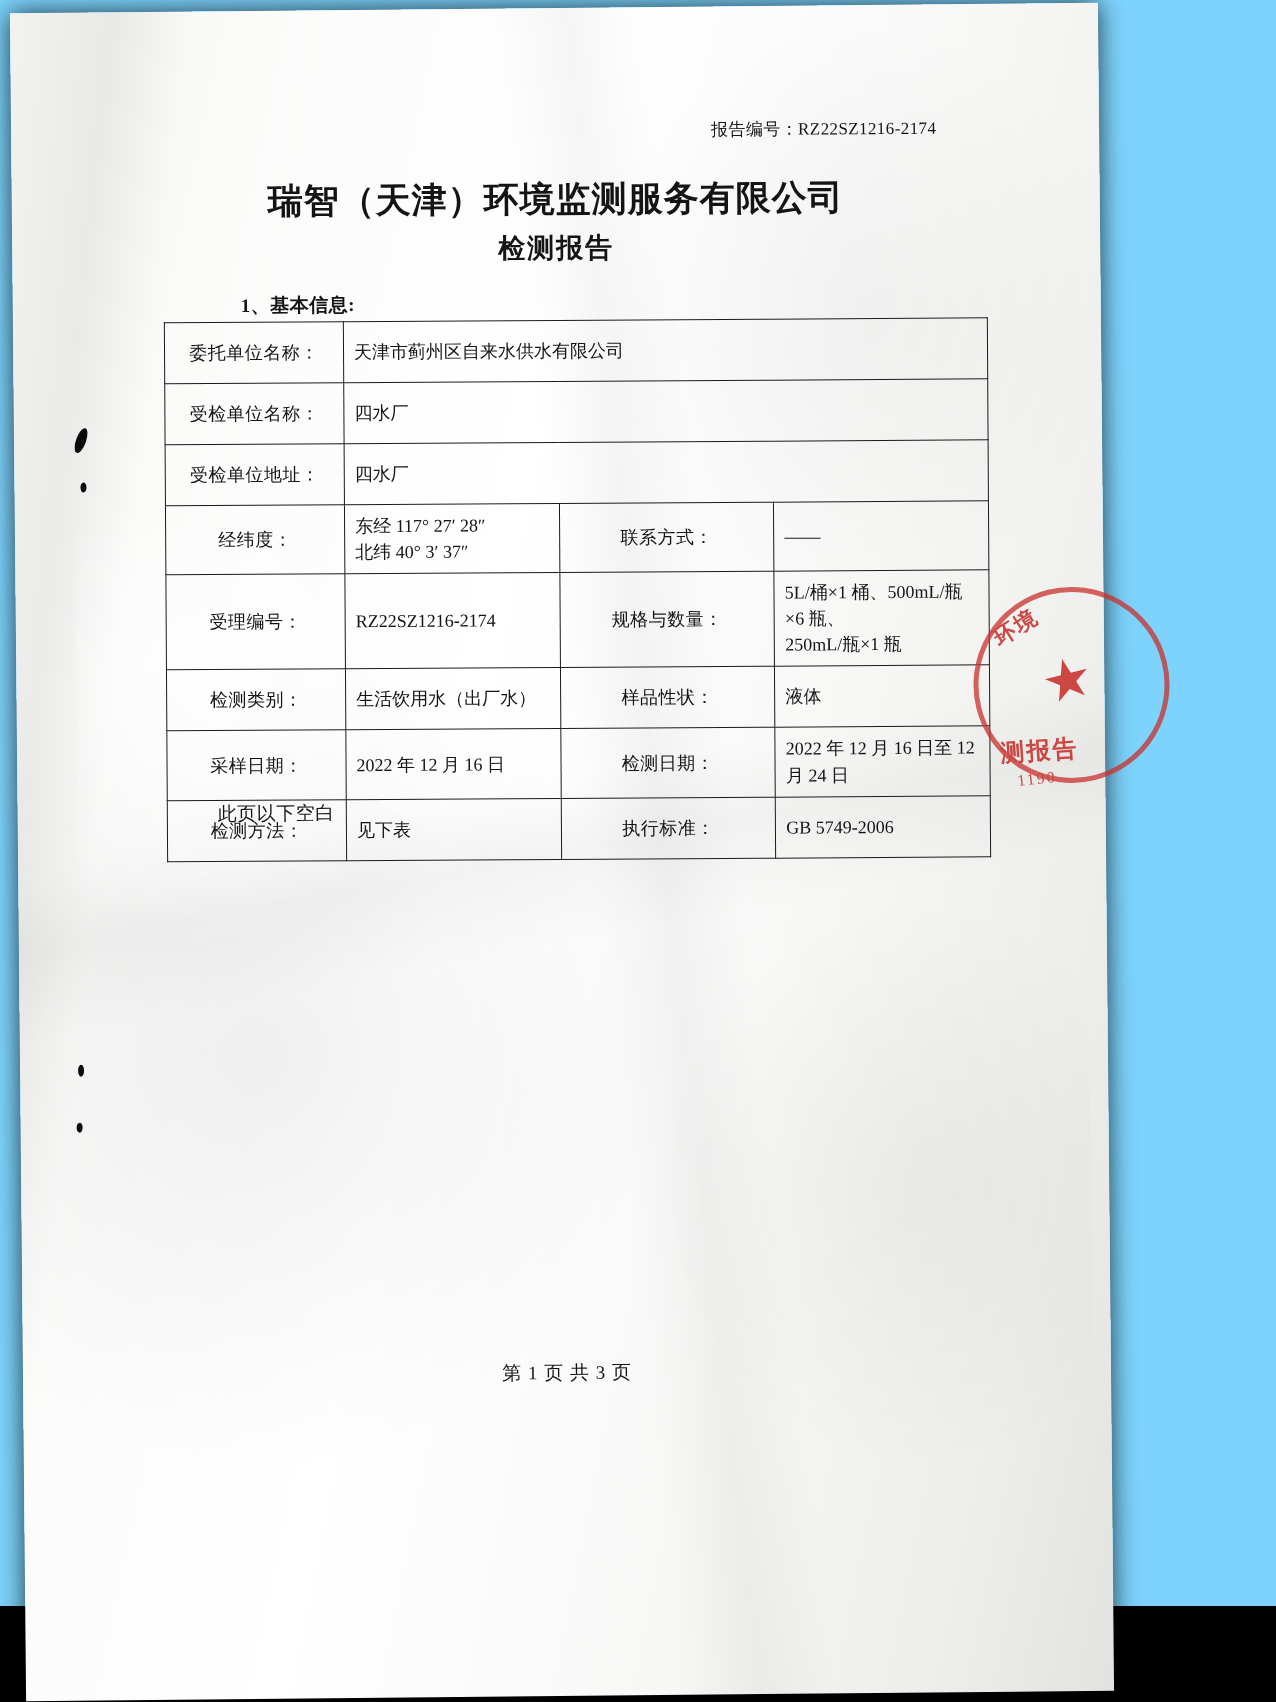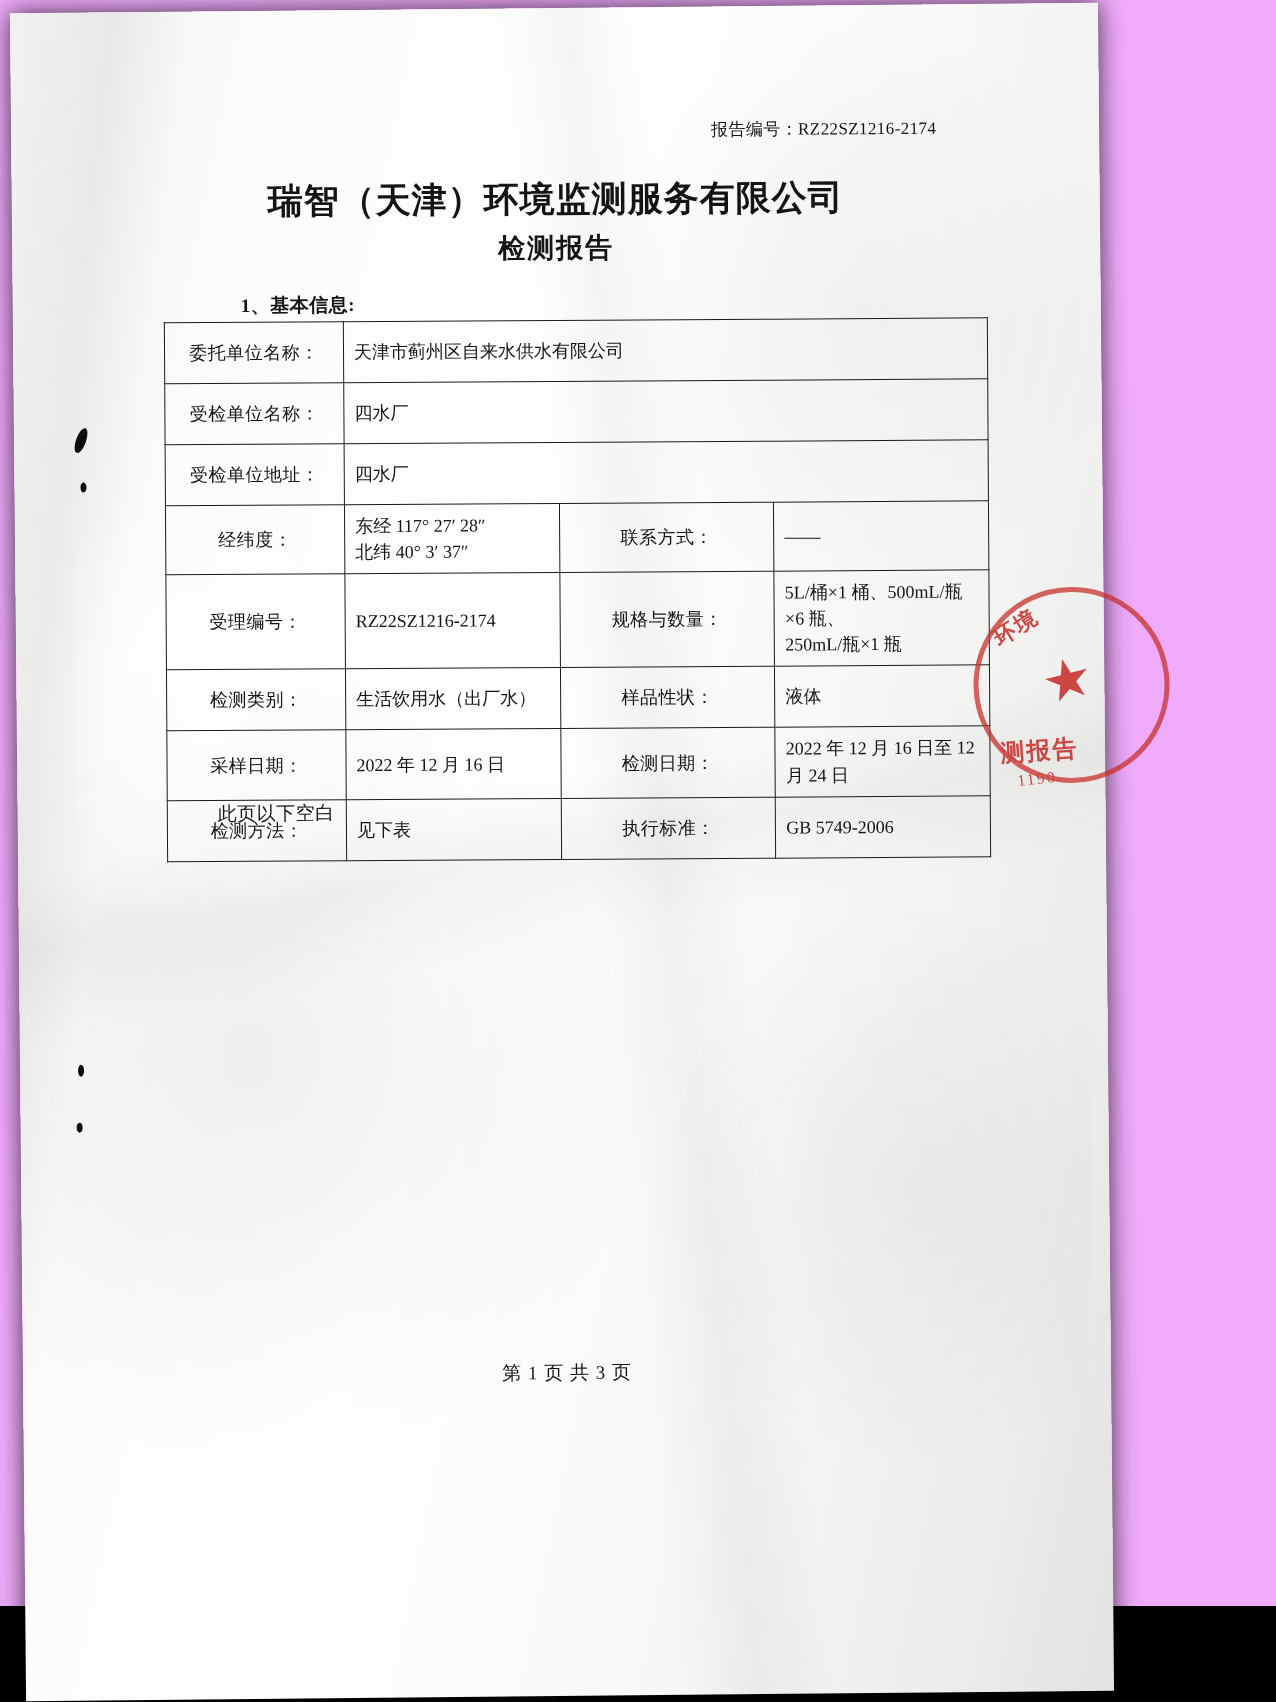--- a/index.html
+++ b/index.html
@@ -12,21 +12,21 @@
     height: 1702px;
     overflow: hidden;
     font-family: "Liberation Serif", serif;
   }
 
   
   #scene {
     position: relative;
     width: 1276px;
     height: 1606px;
-    background: #f0abfc;
+    background: #7dd3fc;
   }
 
   #paper {
     position: absolute;
     left: 18px;
     top: 8px;
     width: 1088px;
     height: 1688px;
     background:
       radial-gradient(ellipse 60% 40% at 22% 62%, rgba(0,0,0,0.055), rgba(0,0,0,0) 62%),

